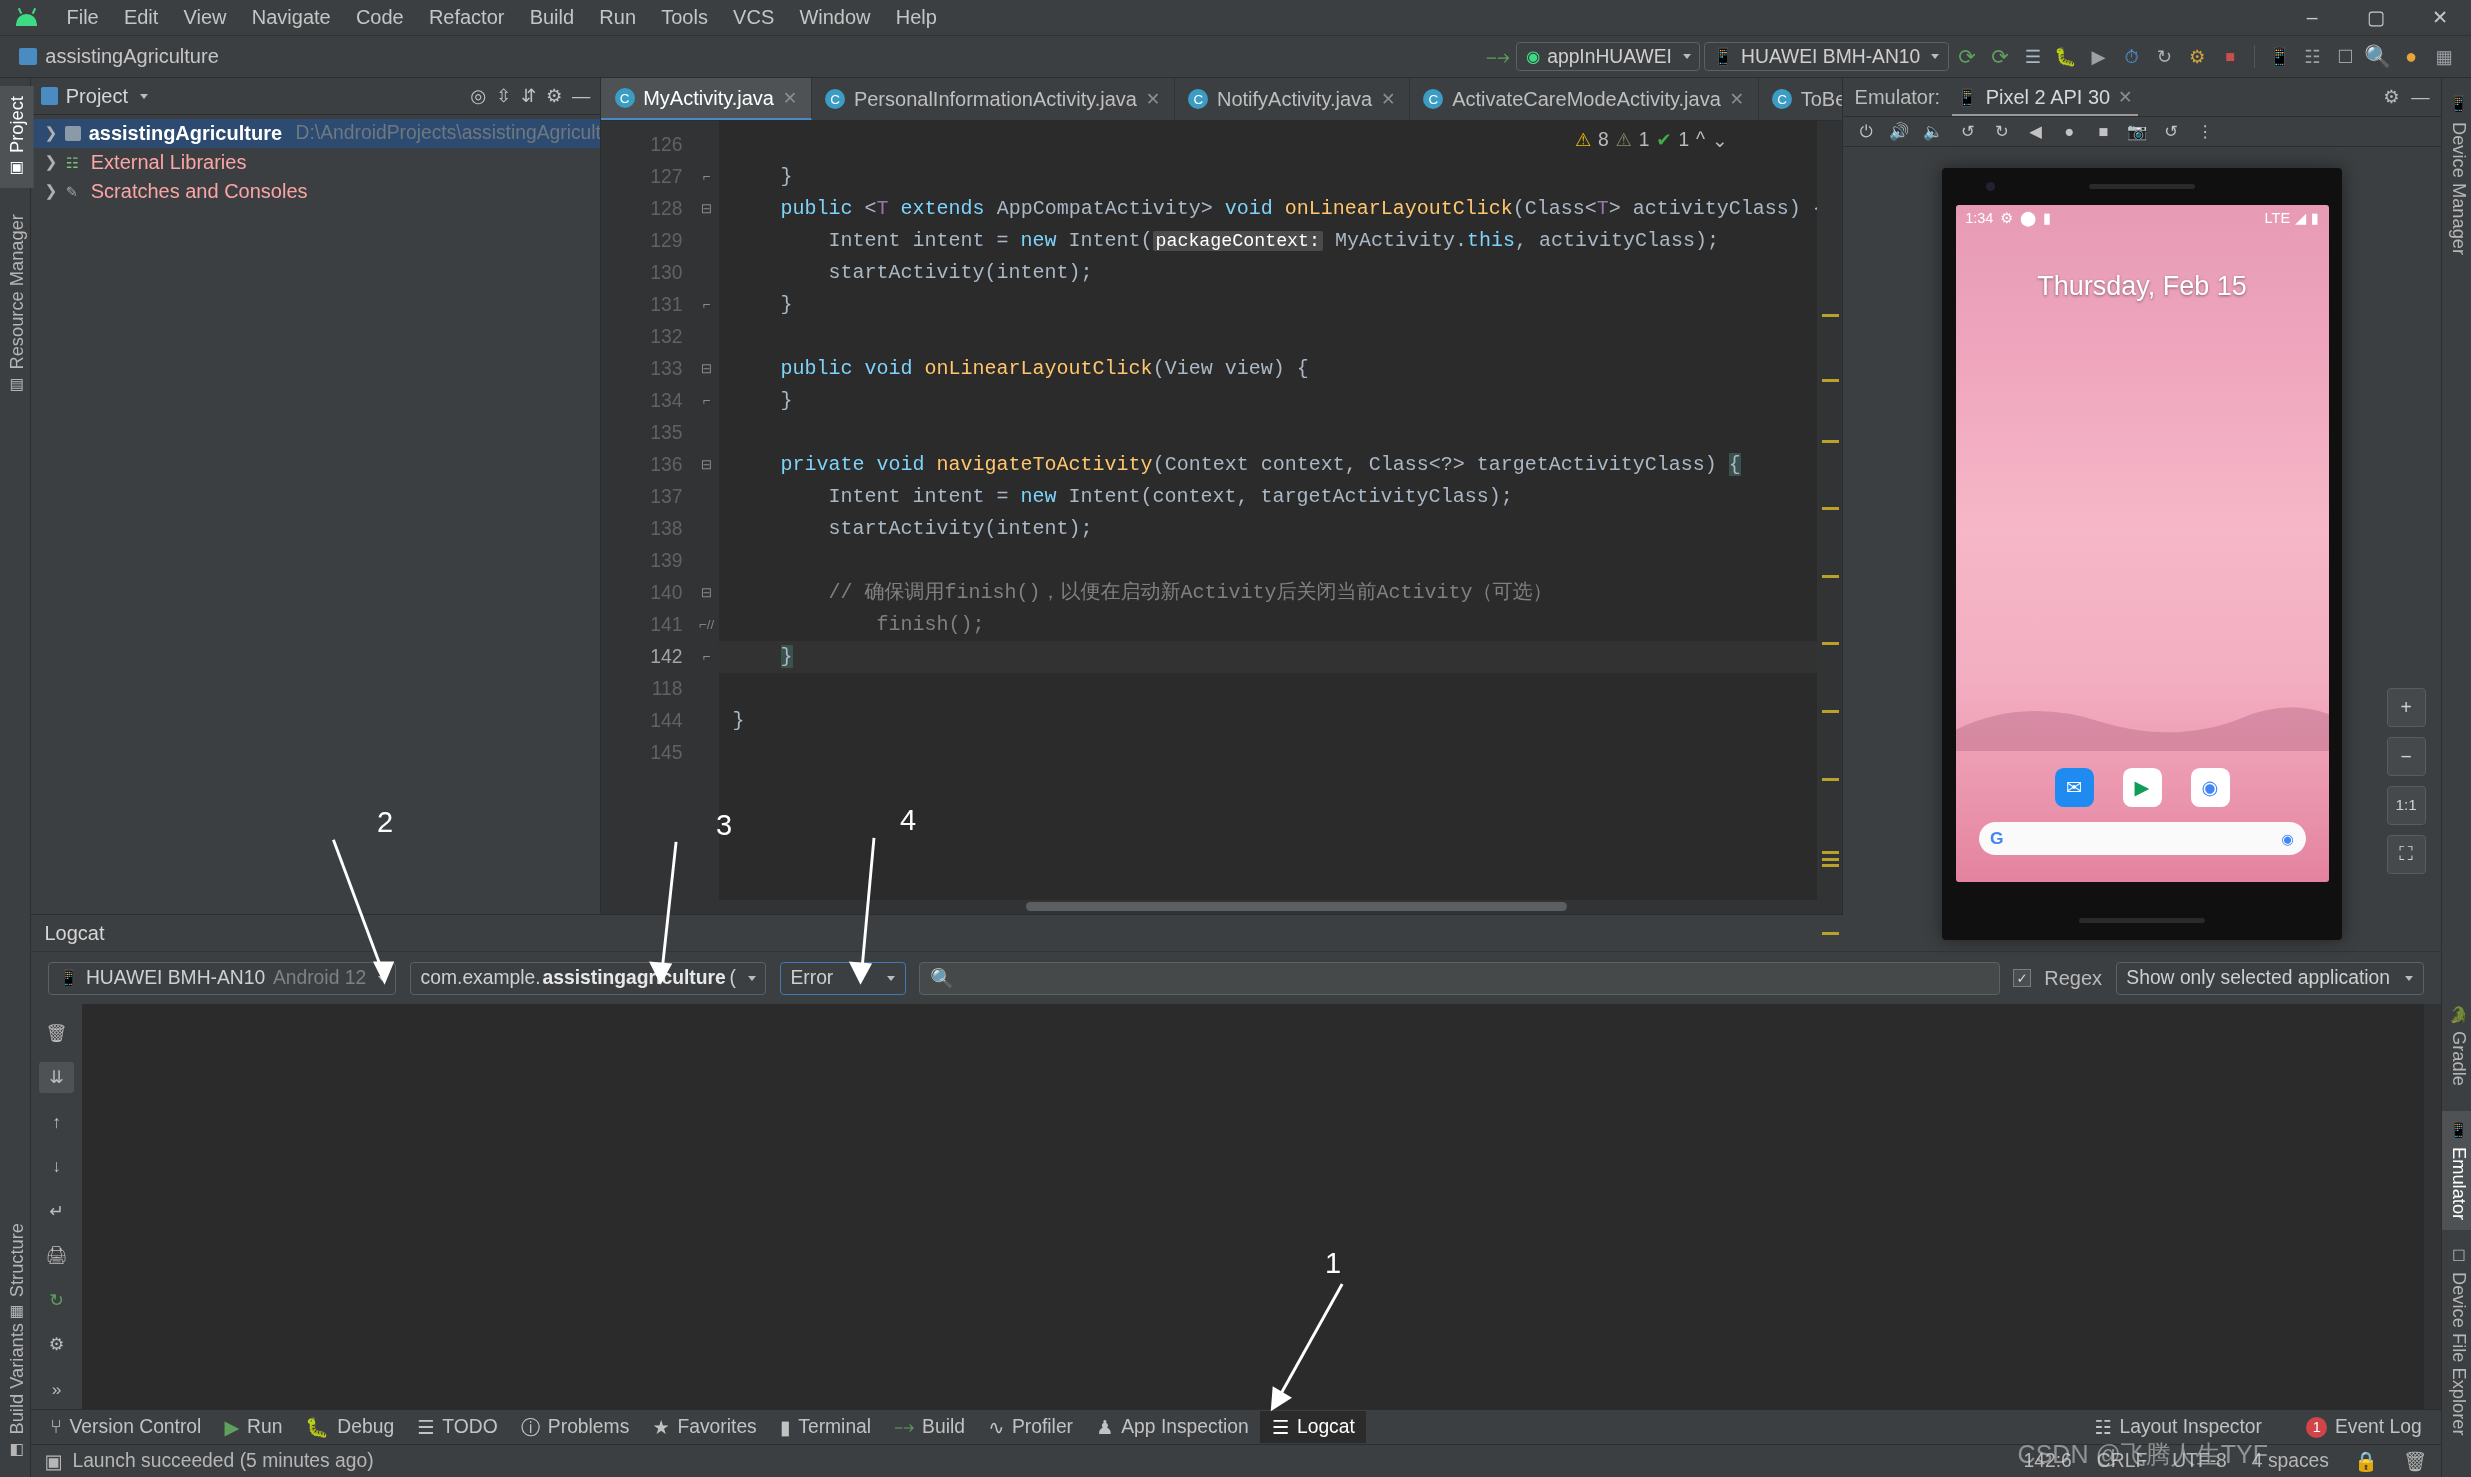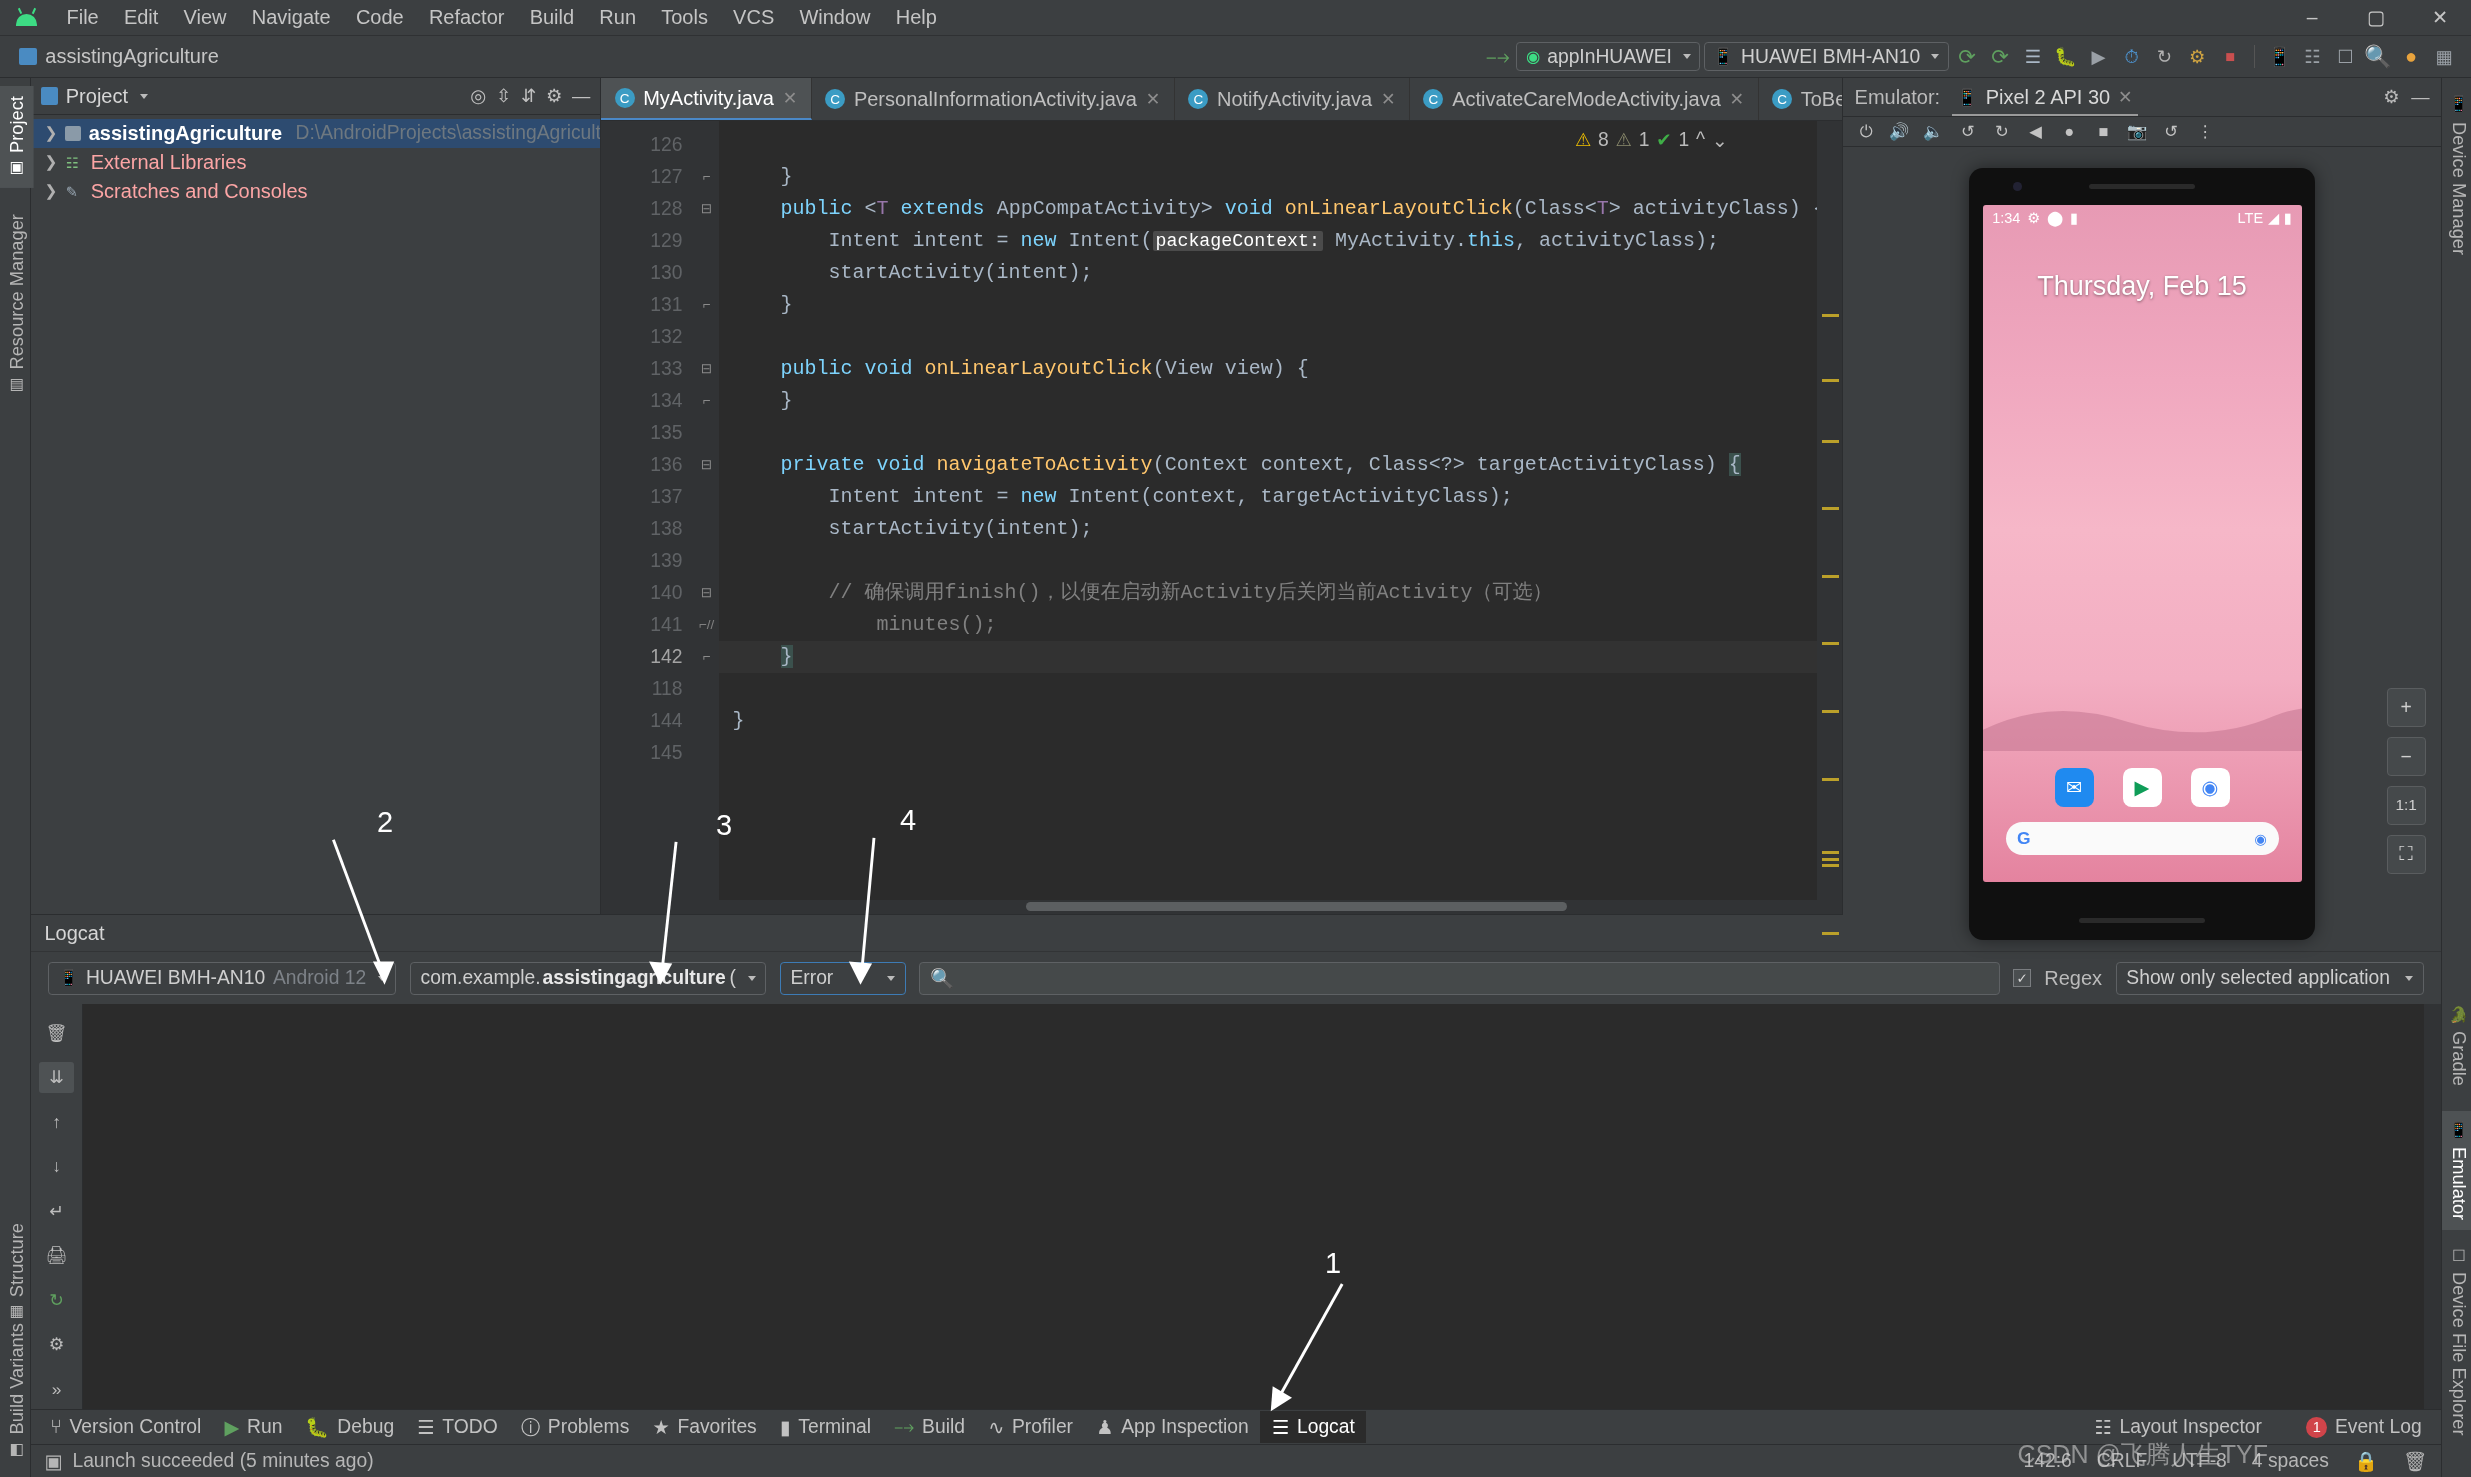--- a/index.html
+++ b/index.html
@@ -126,21 +126,21 @@
              border-bottom:1px solid #2b2d2f; font-size:20px;}
   #em-tab { display:flex;align-items:center;gap:7.7px;border-bottom:2.9px solid #9a9a9a;
             padding:7.7px 5.8px 5.8px; color:#d8d8d8;}
   #em-head .r{ margin-left:auto; display:flex; gap:11.6px; font-size:18.3px;}
   #em-toolbar { height:37px; display:flex; align-items:center; gap:2.9px; padding:0 7.7px;
                 border-bottom:1px solid #2b2d2f;}
   .emi { width:31px;height:29px;display:flex;align-items:center;justify-content:center;
          font-size:16.4px; color:#c3c3c3;}
   #em-body { flex:1; position:relative; background:#3c3f41; display:flex;
              justify-content:center; align-items:flex-start; padding-top:21px;}
-  #phone { width:346px; height:772px; background:#101010; border-radius:14px;
+  #phone { width:400px; height:772px; background:#101010; border-radius:4px;
            padding:37px 13.5px 58px; position:relative; box-shadow:0 0 17.4px rgba(0,0,0,.45);}
   #phone-screen { width:100%; height:100%; border-radius:2.9px; overflow:hidden;
                   background:linear-gradient(180deg,#e79ab4 0%,#f0a8bf 26%,#f6b7c8 48%,#f3aec2 70%,#e4839f 100%);
                   position:relative;}
   #st-bar { height:25px; display:flex; align-items:center; padding:0 9.7px; color:#fff;
             font-size:14.5px; gap:6.8px;}
   #st-bar .r{ margin-left:auto; display:flex; align-items:center; gap:4.8px;}
   #datetxt{ text-align:center; color:#fff; font-size:27px; margin-top:41px;
             text-shadow:0 1px 2.9px rgba(0,0,0,.45);}
   #hill { position:absolute; bottom:131px; left:0; right:0; height:60px; }
@@ -410,21 +410,21 @@
               <div class="cl">    <span class="t">}</span></div>
               <div class="cl">&nbsp;</div>
               <div class="cl">    <span class="k">public</span> <span class="k">void</span> <span class="f">onLinearLayoutClick</span><span class="t">(View view) {</span></div>
               <div class="cl">    <span class="t">}</span></div>
               <div class="cl">&nbsp;</div>
               <div class="cl">    <span class="k">private</span> <span class="k">void</span> <span class="f">navigateToActivity</span><span class="t">(Context context, Class&lt;?&gt; targetActivityClass) </span><span class="brace-hl t">{</span></div>
               <div class="cl">        <span class="t">Intent intent = </span><span class="k">new</span><span class="t"> Intent(context, targetActivityClass);</span></div>
               <div class="cl">        <span class="t">startActivity(intent);</span></div>
               <div class="cl">&nbsp;</div>
               <div class="cl">        <span class="c">// 确保调用finish()，以便在启动新Activity后关闭当前Activity（可选）</span></div>
-              <div class="cl">            <span class="c">minutes();</span></div>
+              <div class="cl">            <span class="c">finish();</span></div>
               <div class="cl cur">    <span class="brace-hl t">}</span></div>
               <div class="cl">&nbsp;</div>
               <div class="cl"><span class="t">}</span></div>
               <div class="cl">&nbsp;</div>
             </div>
           <div id="inspect-widget">
             <span class="wtri">⚠</span>
             <span>8</span>
             <span class="wtri2">⚠</span>
             <span>1</span>

